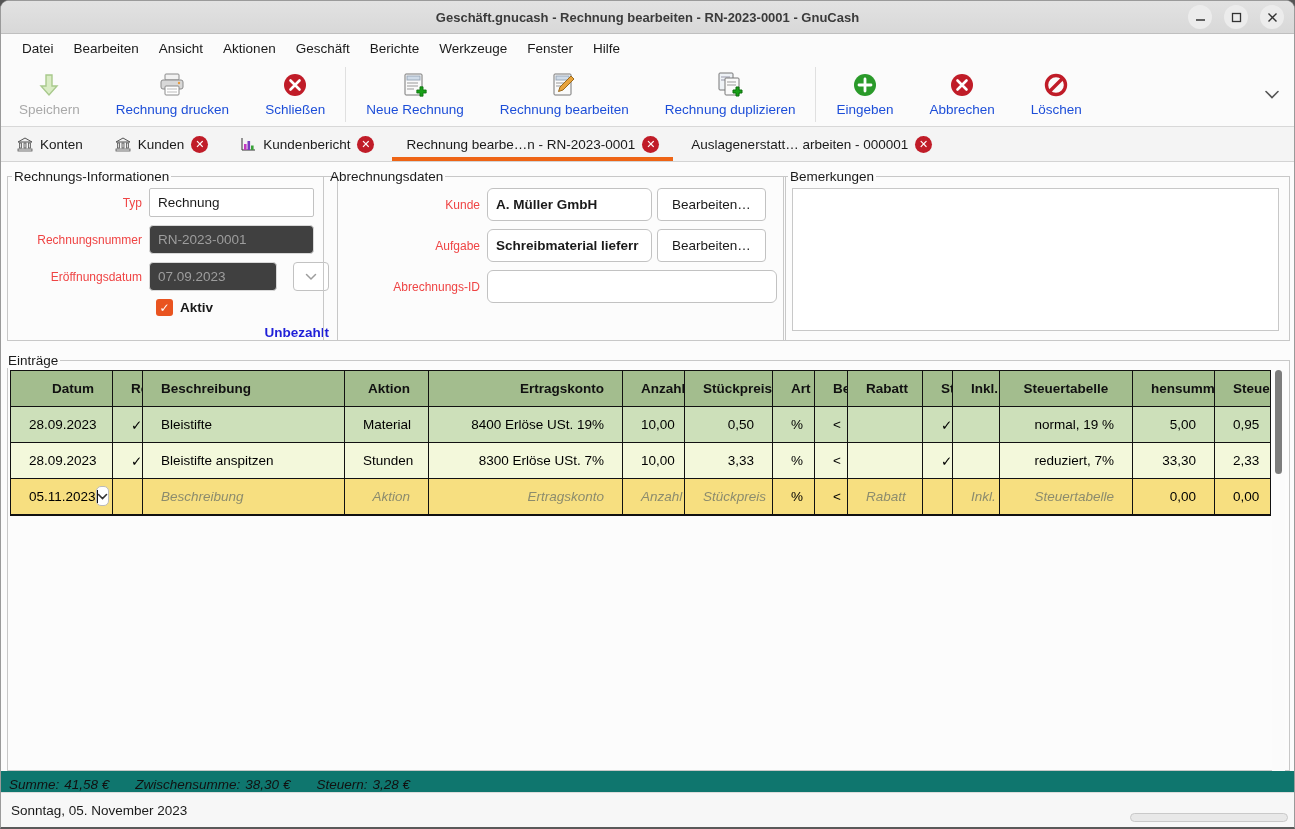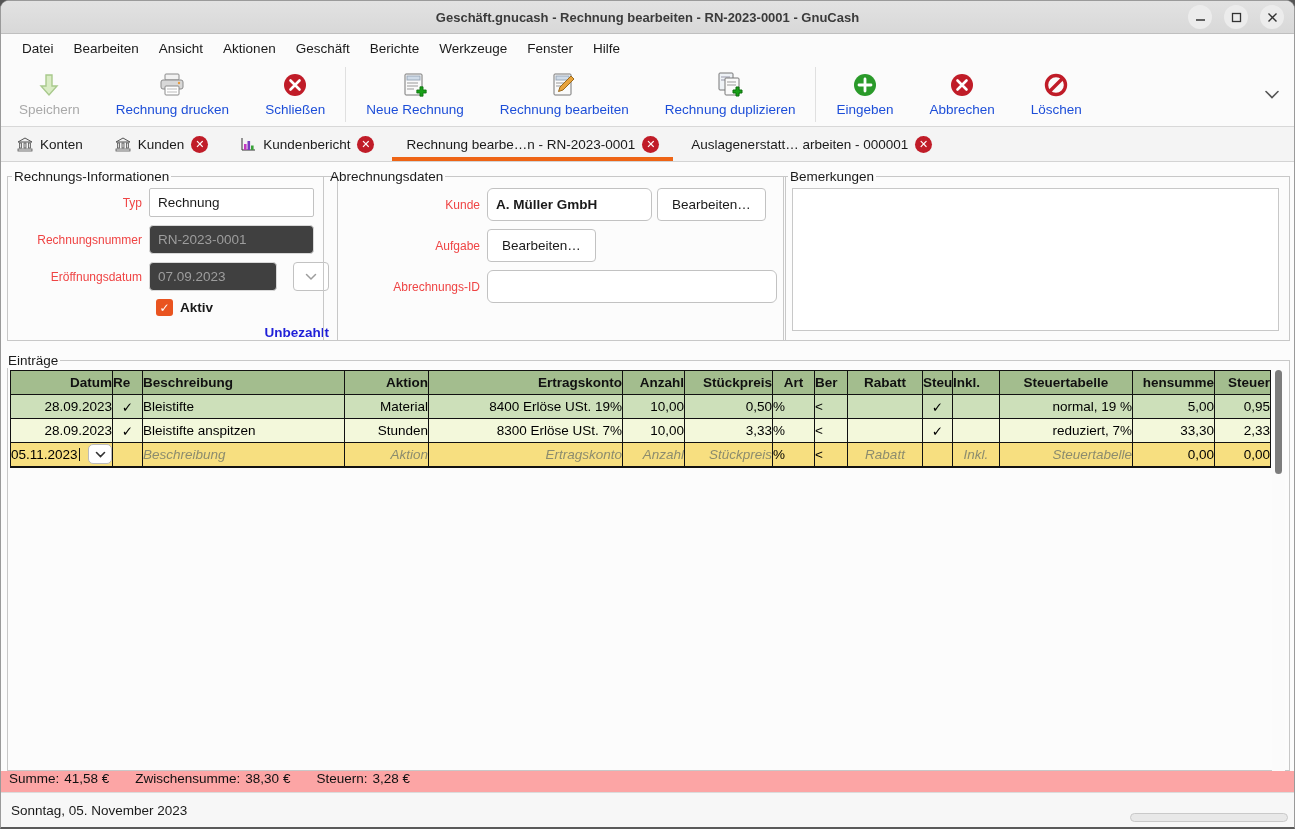--- a/index.html
+++ b/index.html
@@ -69,39 +69,39 @@
   .fs-bill .entry.long{ width:290px; }
   .fs-bill .formrow{ margin-bottom:8px; height:33px;}
   .fs-bill .entry{ height:33px; border-radius:6px;}
 
   .notes-area{ border:1px solid #c8c8c8; background:#fff; width:487px; height:143px; }
 
   
   .fs-entries{ left:6px; top:352px; width:1283px; height:418px; padding:2px; }
   .register{ position:relative; }
   table.reg{ border-collapse:collapse; table-layout:fixed; width:1260px; font-size:13.5px; }
-  table.reg th, table.reg td{ border:1px solid #111; height:24px; padding:0 0; overflow:hidden; white-space:nowrap; }
+  table.reg th, table.reg td{ border:1px solid #111; height:36px; padding:0 18px; overflow:hidden; white-space:nowrap; }
   table.reg th{ background:#a3bd8e; font-weight:bold; color:#111; }
   tr.r0 td{ background:#cde0ba; }
   tr.r1 td{ background:#f3f8db; }
   tr.redit td{ background:#f7df80; }
   tr.redit{ border-bottom:2px solid #111; }
   .al{ text-align:left; } .ar{ text-align:right; } .ac{ text-align:center; }
   .ph{ font-style:italic; color:#8c8c6d; }
   .datecell{ display:flex; align-items:center; justify-content:space-between; }
   .datecell .dval{ position:relative; }
   .datecell .dval::after{ content:""; position:absolute; right:-2px; top:1px; bottom:1px; width:1px; background:#111; }
   .cell-dd{ background:#fff; border:1px solid #bbb; border-radius:5px; width:24px; height:20px;
     display:flex; align-items:center; justify-content:center; }
   .vscroll{ position:absolute; left:1262px; top:0; width:13px; height:404px; background:#fbfbfb; }
   .vscroll .handle{ position:absolute; left:3px; top:0; width:7px; height:104px; background:#7c7c7c; border-radius:4px; }
 
   
-  .totals{ position:absolute; left:0; top:770px; width:1295px; height:22px; background:#fca5a5;
-    display:flex; align-items:flex-start; gap:26px; padding-left:8px; font-size:13.5px; color:#111; border-bottom:1px solid #dcdcdc;}
+  .totals{ position:absolute; left:0; top:770px; width:1295px; height:22px; background:#0f766e;
+    display:flex; align-items:flex-end; gap:26px; padding-left:8px; font-size:13.5px; color:#111; border-bottom:1px solid #dcdcdc;font-style:italic;}
   .totals .pair{ display:flex; gap:5px; }
   .statusbar{ position:absolute; left:0; top:792px; width:1295px; height:35px; background:#f7f7f7;
     display:flex; align-items:center; font-size:13.5px; color:#1a1a1a; padding-left:10px; }
   .hscroll{ position:absolute; right:8px; bottom:6px; width:158px; height:9px; border:1px solid #c9c9c9;
     border-radius:5px; background:#e8e8e8; }
 </style>
 </head>
 <body>
 
 <div class="window">
@@ -322,20 +322,21 @@
 
   <fieldset class="fs-bill">
     <legend>Abrechnungsdaten</legend>
     <div class="formrow">
       <span class="flabel">Kunde</span>
       <div class="entry short">A. Müller GmbH</div>
       <button class="pushbtn">Bearbeiten…</button>
     </div>
     <div class="formrow">
       <span class="flabel">Aufgabe</span>
+      <div class="entry short">Schreibmaterial lieferr</div>
       <button class="pushbtn">Bearbeiten…</button>
     </div>
     <div class="formrow">
       <span class="flabel">Abrechnungs-ID</span>
       <div class="entry long"></div>
     </div>
   </fieldset>
 
   <fieldset class="fs-notes">
     <legend>Bemerkungen</legend>

